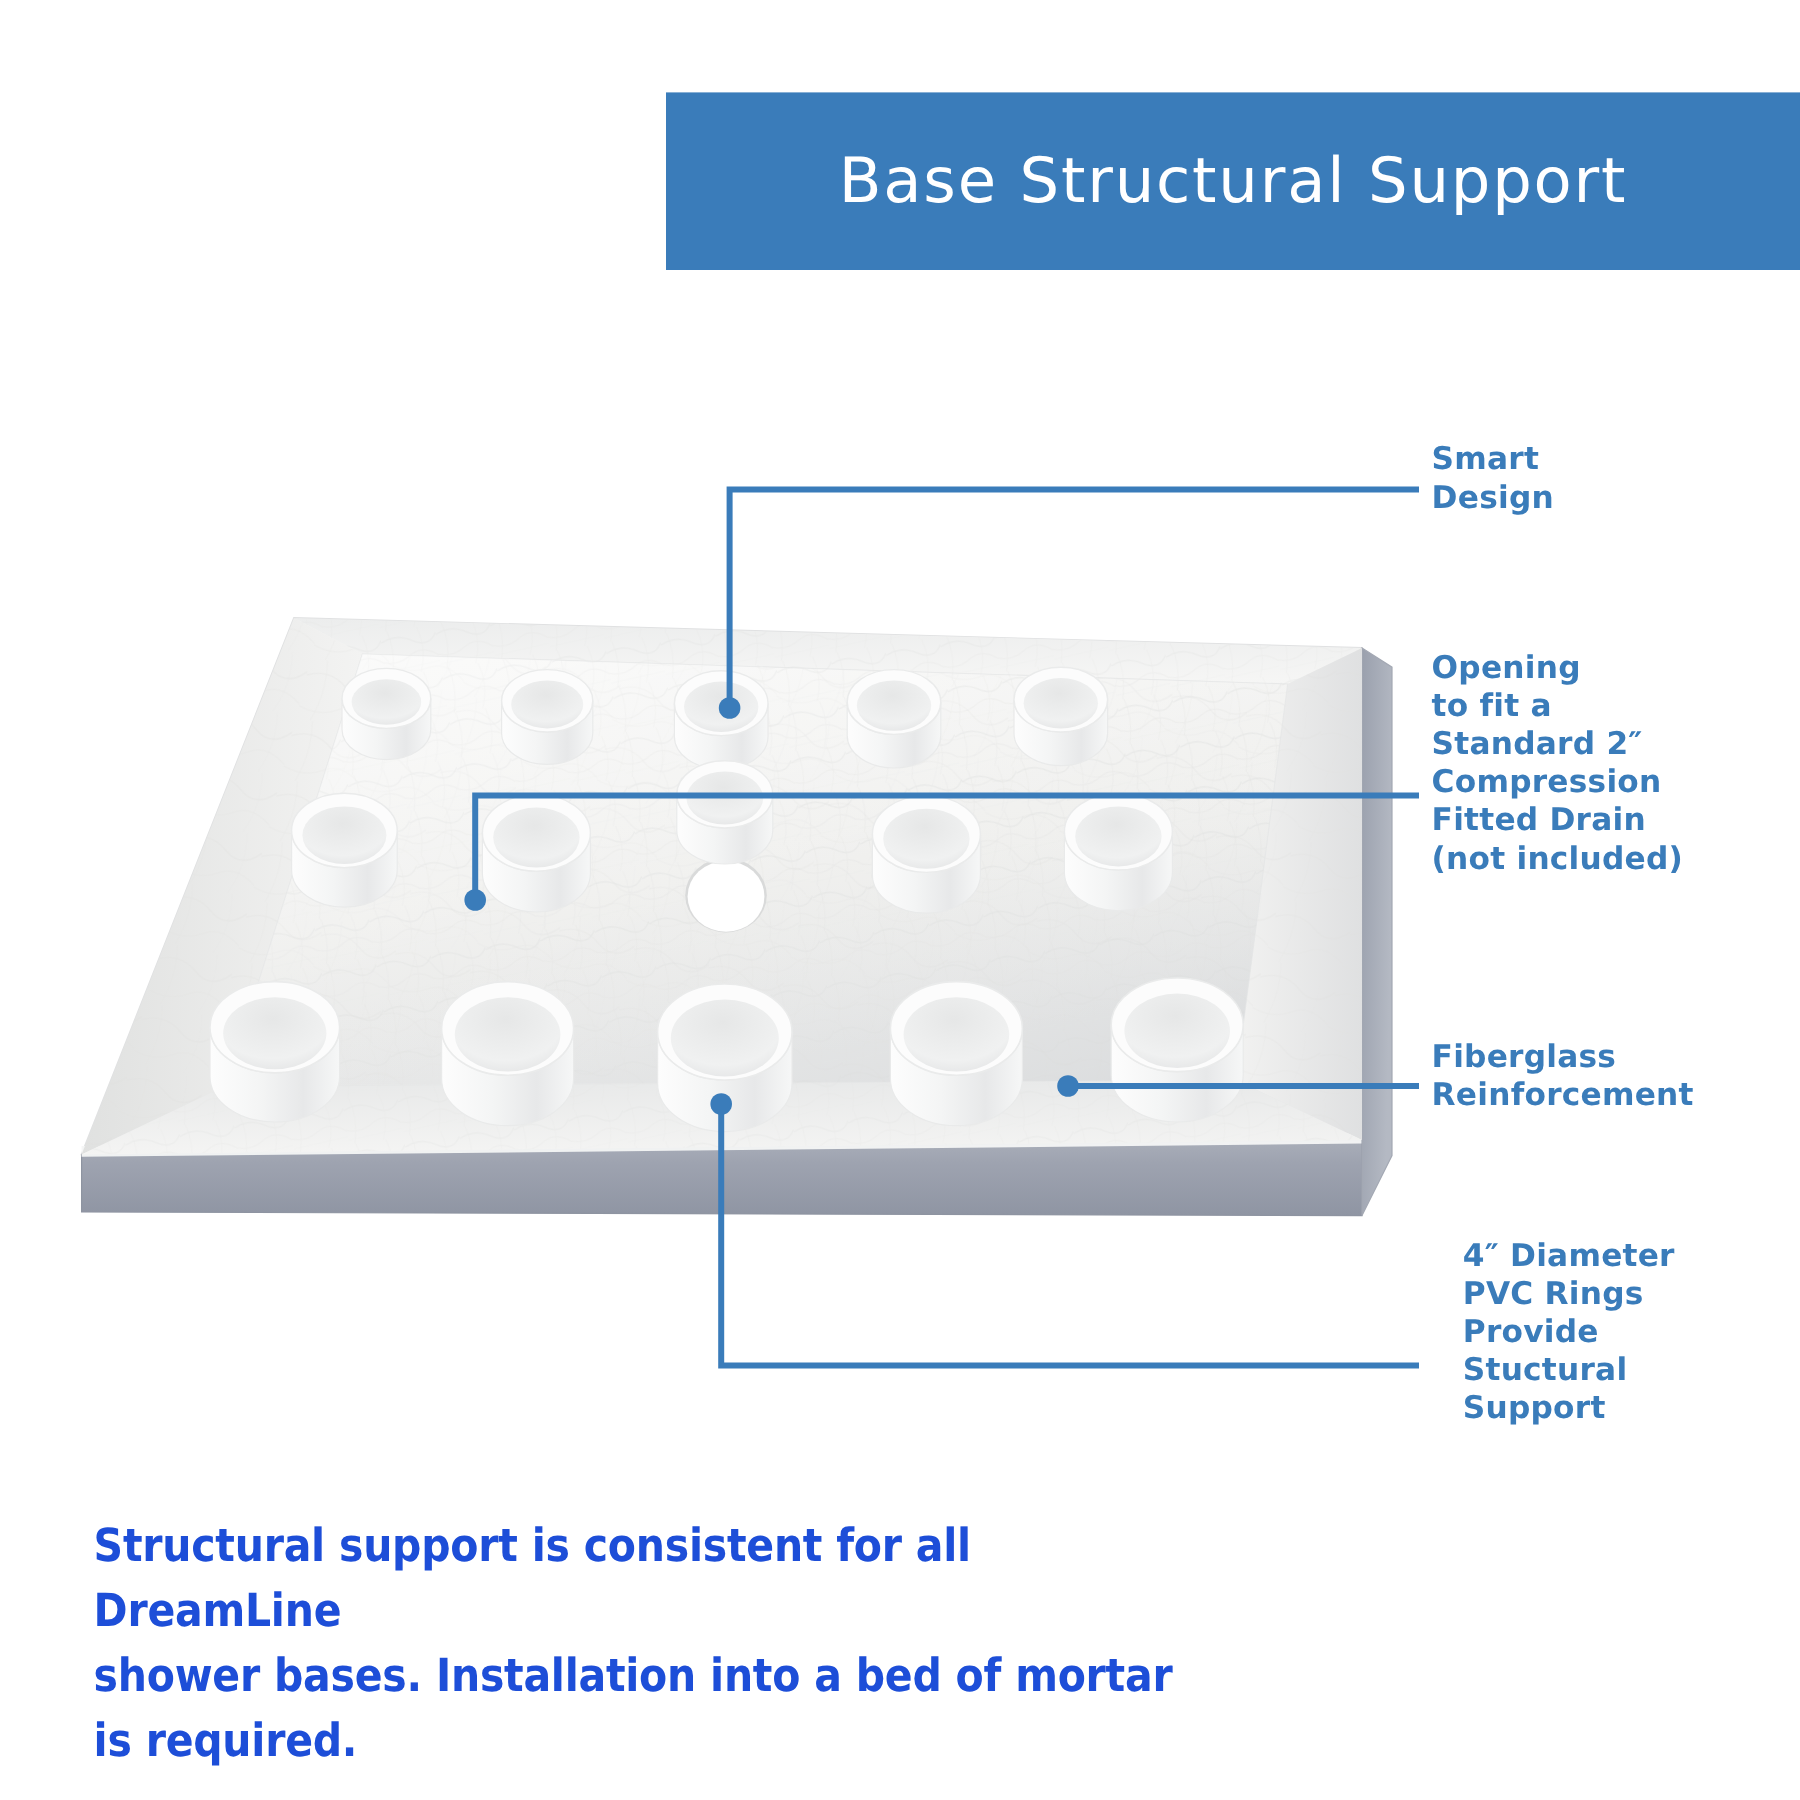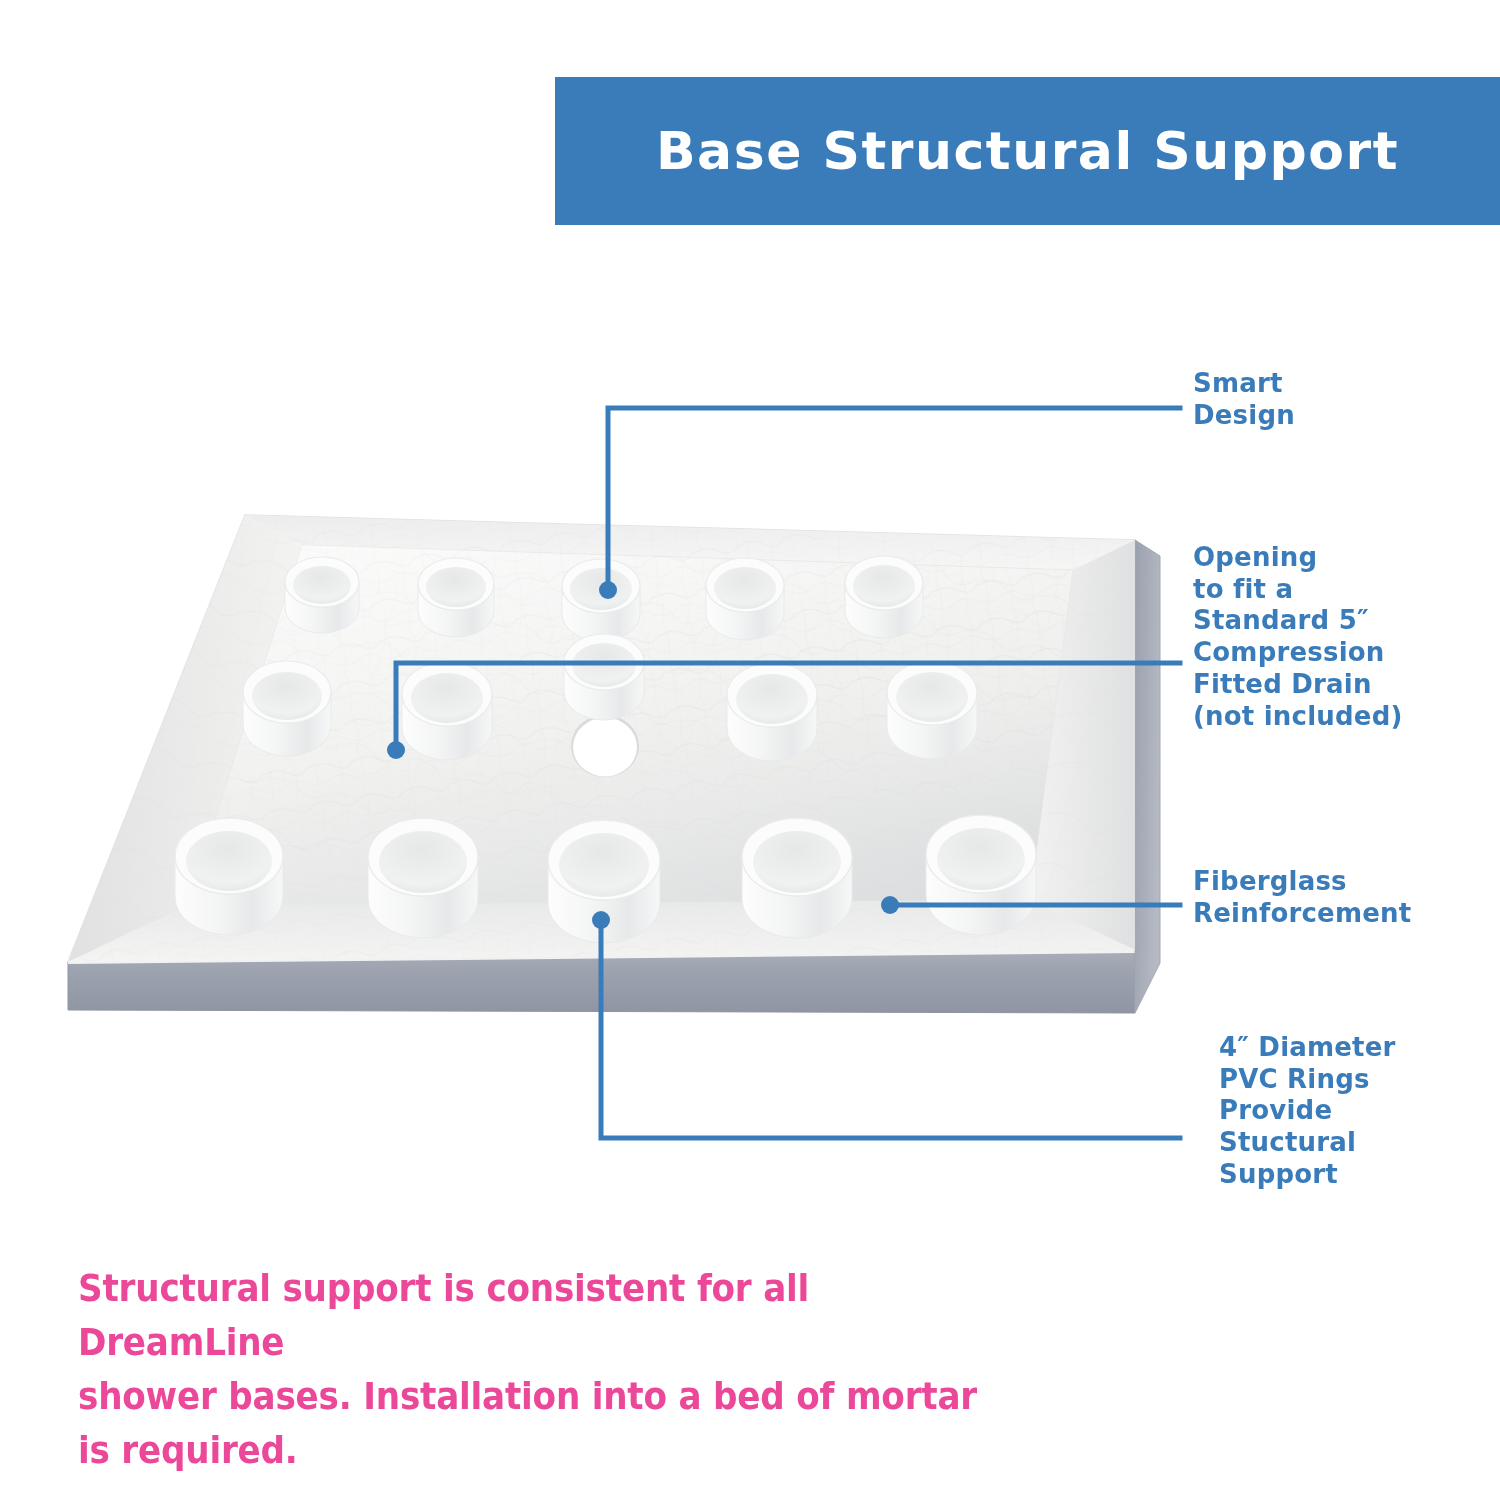--- a/index.html
+++ b/index.html
@@ -25,21 +25,21 @@
     width: 945px;
     height: 148px;
     background: #3a7cba;
     display: flex;
     align-items: center;
     justify-content: center;
   }
   #header-title {
     color: #ffffff;
     font-size: 52px;
-    font-weight: bold;
+    font-weight: normal;
     letter-spacing: 1.5px;
     font-family: "DejaVu Sans", sans-serif;
     white-space: nowrap;
     text-align: right;
   }
 
   
   #product-stage {
     position: absolute;
     left: 0;
@@ -64,21 +64,21 @@
   #label-opening      { left: 1193px; top: 542px; }
   #label-fiberglass   { left: 1193px; top: 866px; }
   #label-pvc-rings    { left: 1193px; top: 1032px; margin-left: 26px; }
 
   
   #footer-note {
     position: absolute;
     left: 78px;
     top: 1262px;
     width: 920px;
-    color: #ec4899;
+    color: #1d4ed8;
     font-family: "DejaVu Sans Condensed", "DejaVu Sans", sans-serif;
     font-weight: bold;
     font-size: 38px;
     line-height: 1.42;
     letter-spacing: -0.2px;
     white-space: pre-line;
   }
 </style>
 </head>
 <body>
@@ -314,21 +314,21 @@
         <circle cx="601" cy="920" r="9" fill="#3a7cba" stroke="none"></circle>
       </g>
     </g>
   </svg>
 
   <div class="callout-label" id="label-smart-design">Smart
 Design</div>
 
   <div class="callout-label" id="label-opening">Opening
 to fit a
-Standard 5″
+Standard 2″
 Compression
 Fitted Drain
 (not included)</div>
 
   <div class="callout-label" id="label-fiberglass">Fiberglass
 Reinforcement</div>
 
   <div class="callout-label" id="label-pvc-rings">4″ Diameter
 PVC Rings
 Provide

